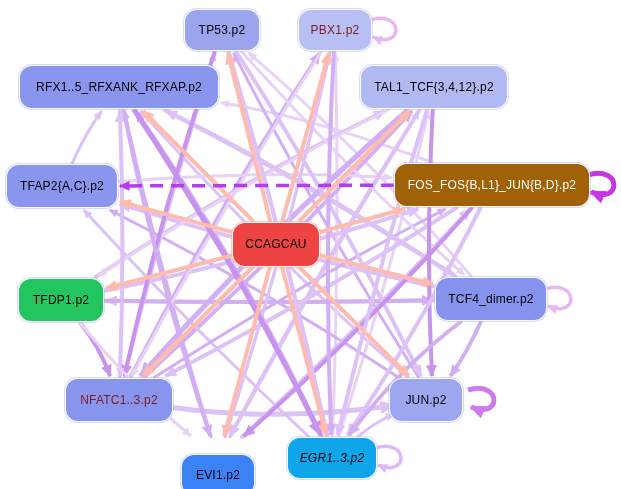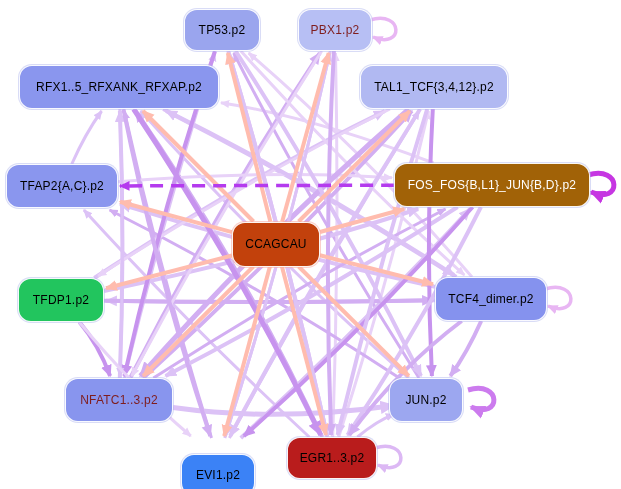--- a/index.html
+++ b/index.html
@@ -170,20 +170,20 @@
       </div>
       <div class="node" style="left: 65px; top: 378px; width: 108px; height: 44px; background: rgb(136, 149, 238); color: #7f1d1d;">
         <span>NFATC1..3.p2</span>
       </div>
       <div class="node" style="left: 389px; top: 378px; width: 74px; height: 44px; background: rgb(156, 167, 240); color: rgb(0, 0, 0);">
         <span>JUN.p2</span>
       </div>
       <div class="node" style="left: 181px; top: 454px; width: 74px; height: 42px; background: #3b82f6; color: rgb(0, 0, 0);">
         <span>EVI1.p2</span>
       </div>
-      <div class="node" style="left: 287px; top: 437px; width: 90px; height: 42px; background: #b91c1c; color: rgb(0, 0, 0);">
+      <div class="node" style="left: 287px; top: 437px; width: 90px; height: 42px; background: #0ea5e9; color: rgb(0, 0, 0); font-style: italic;">
         <span>EGR1..3.p2</span>
       </div>
-      <div class="node center" style="left: 232px; top: 221.5px; width: 88px; height: 45px; background: #c2410c; color: rgb(0, 0, 0);">
+      <div class="node center" style="left: 232px; top: 221.5px; width: 88px; height: 45px; background: #ef4444; color: rgb(0, 0, 0);">
         <span>CCAGCAU</span>
       </div>
     </div>
 </div>
 
 </body></html>

